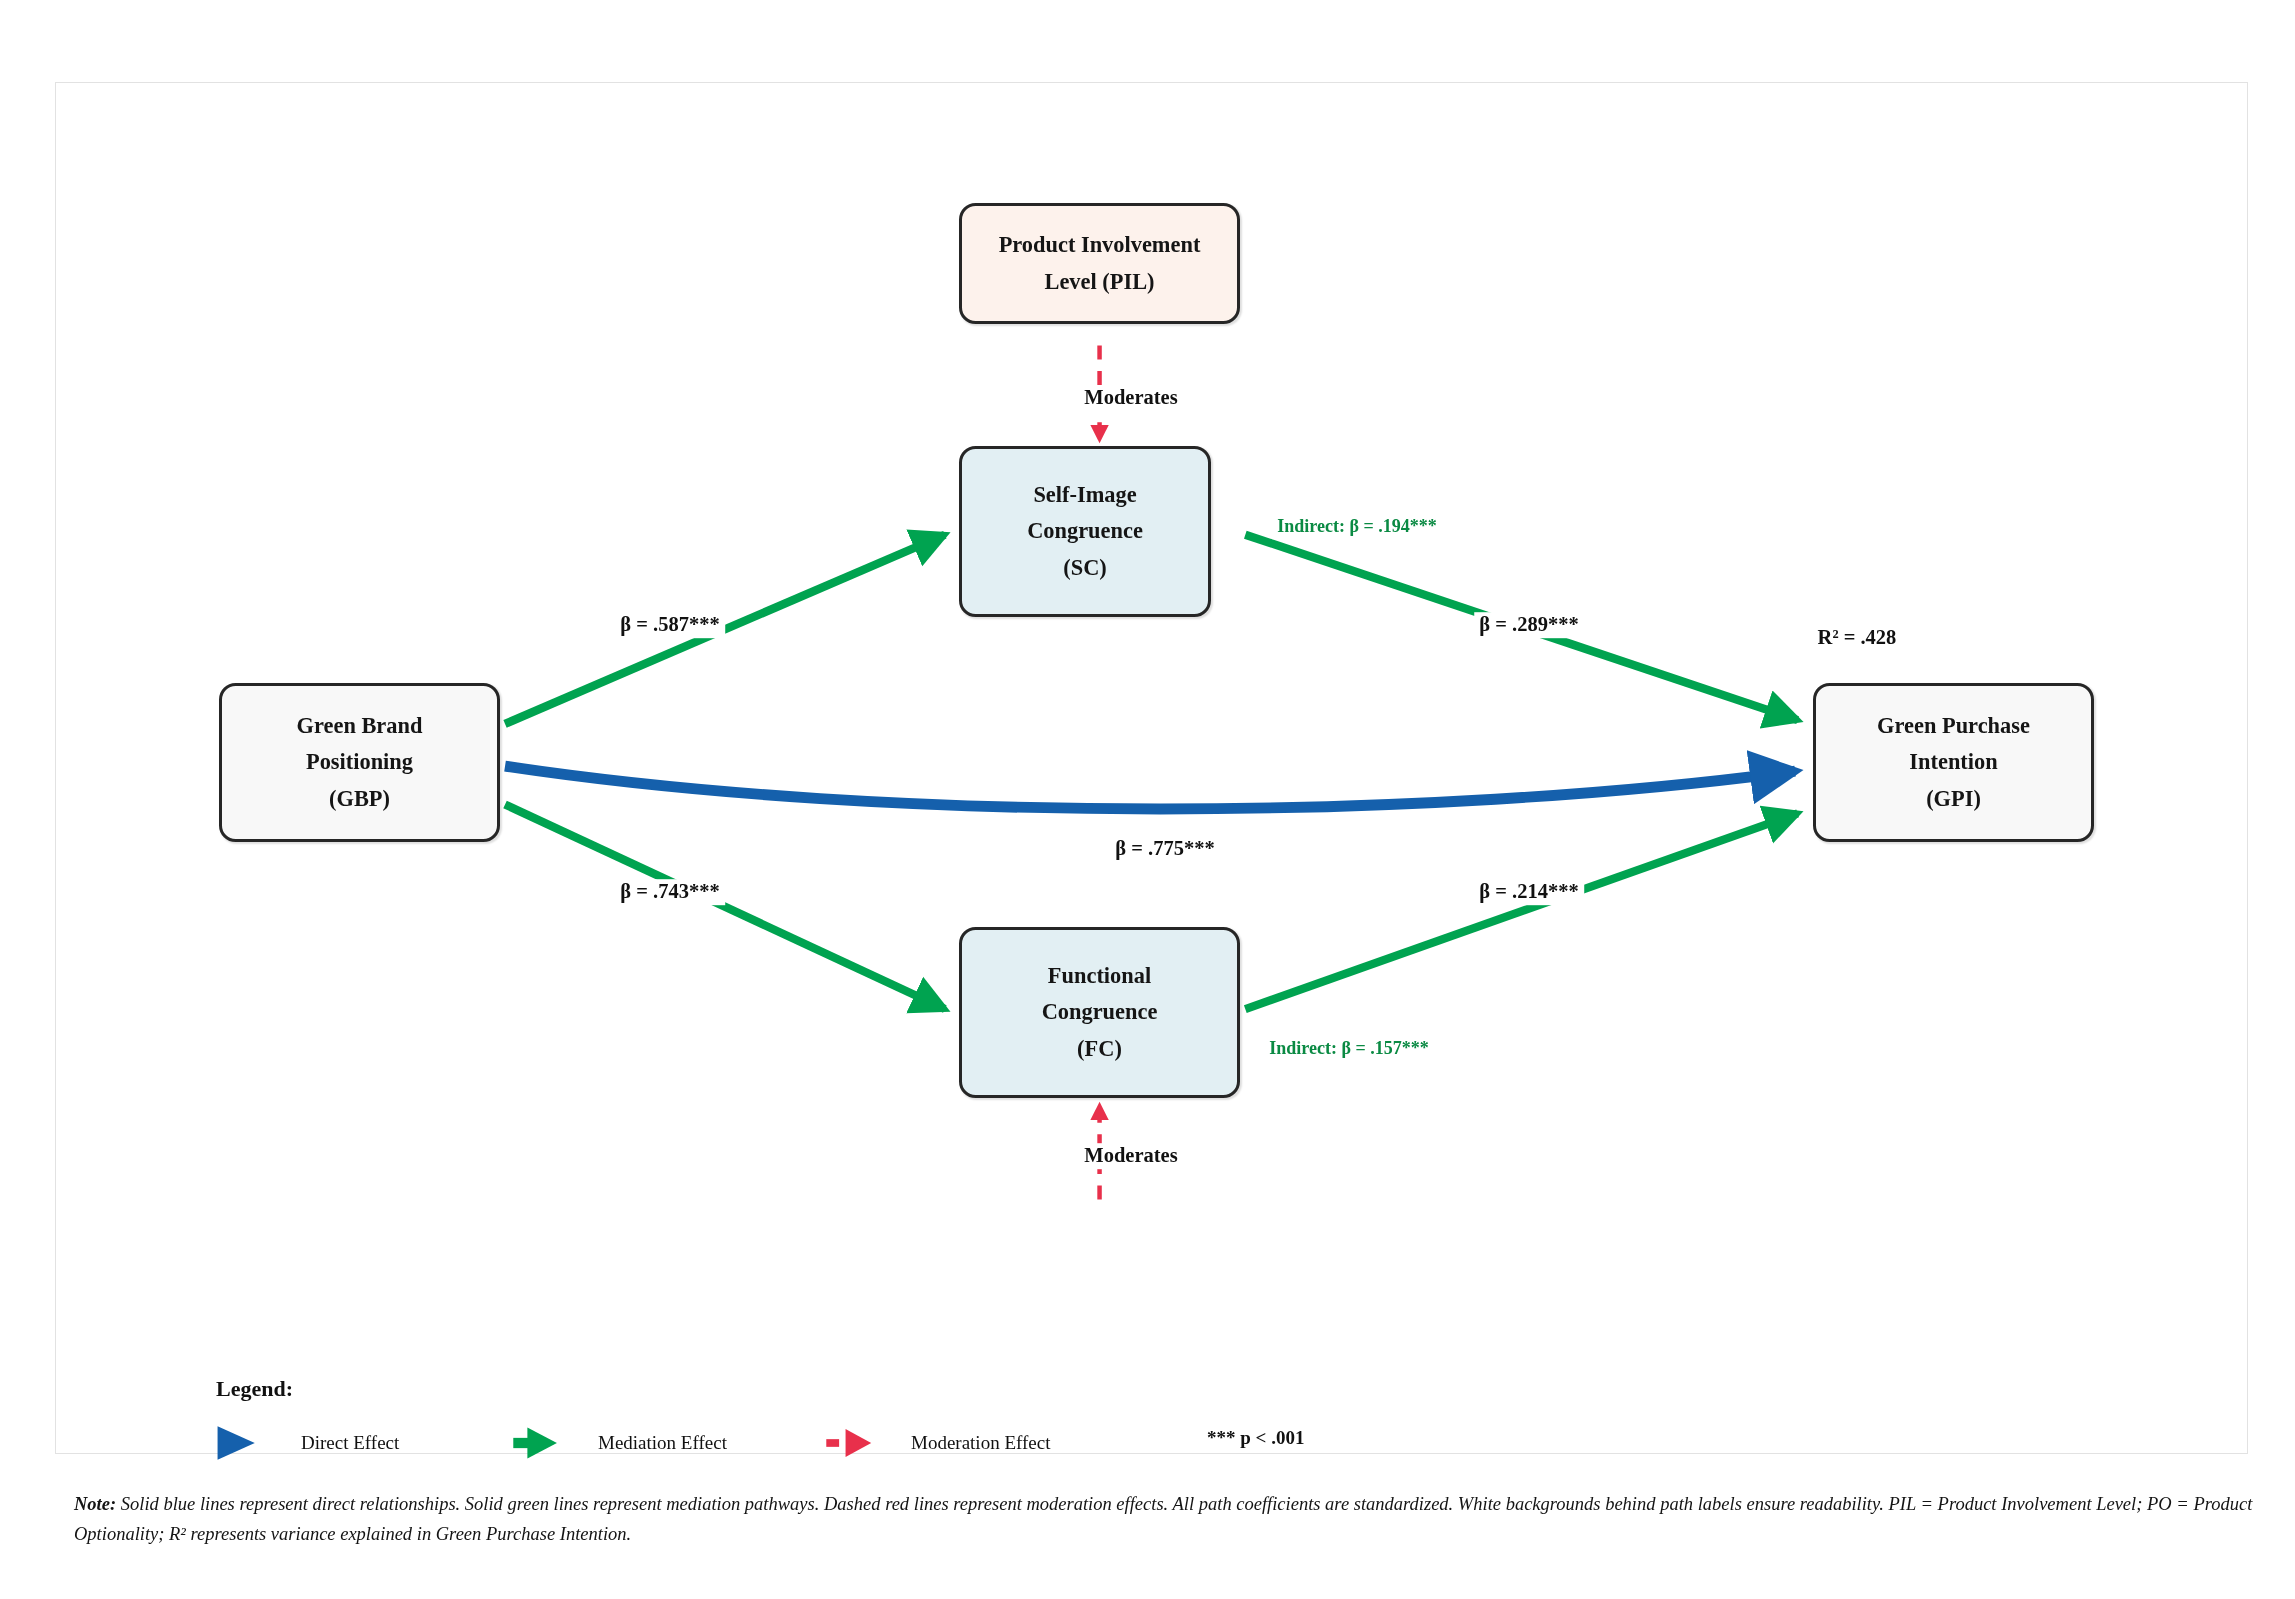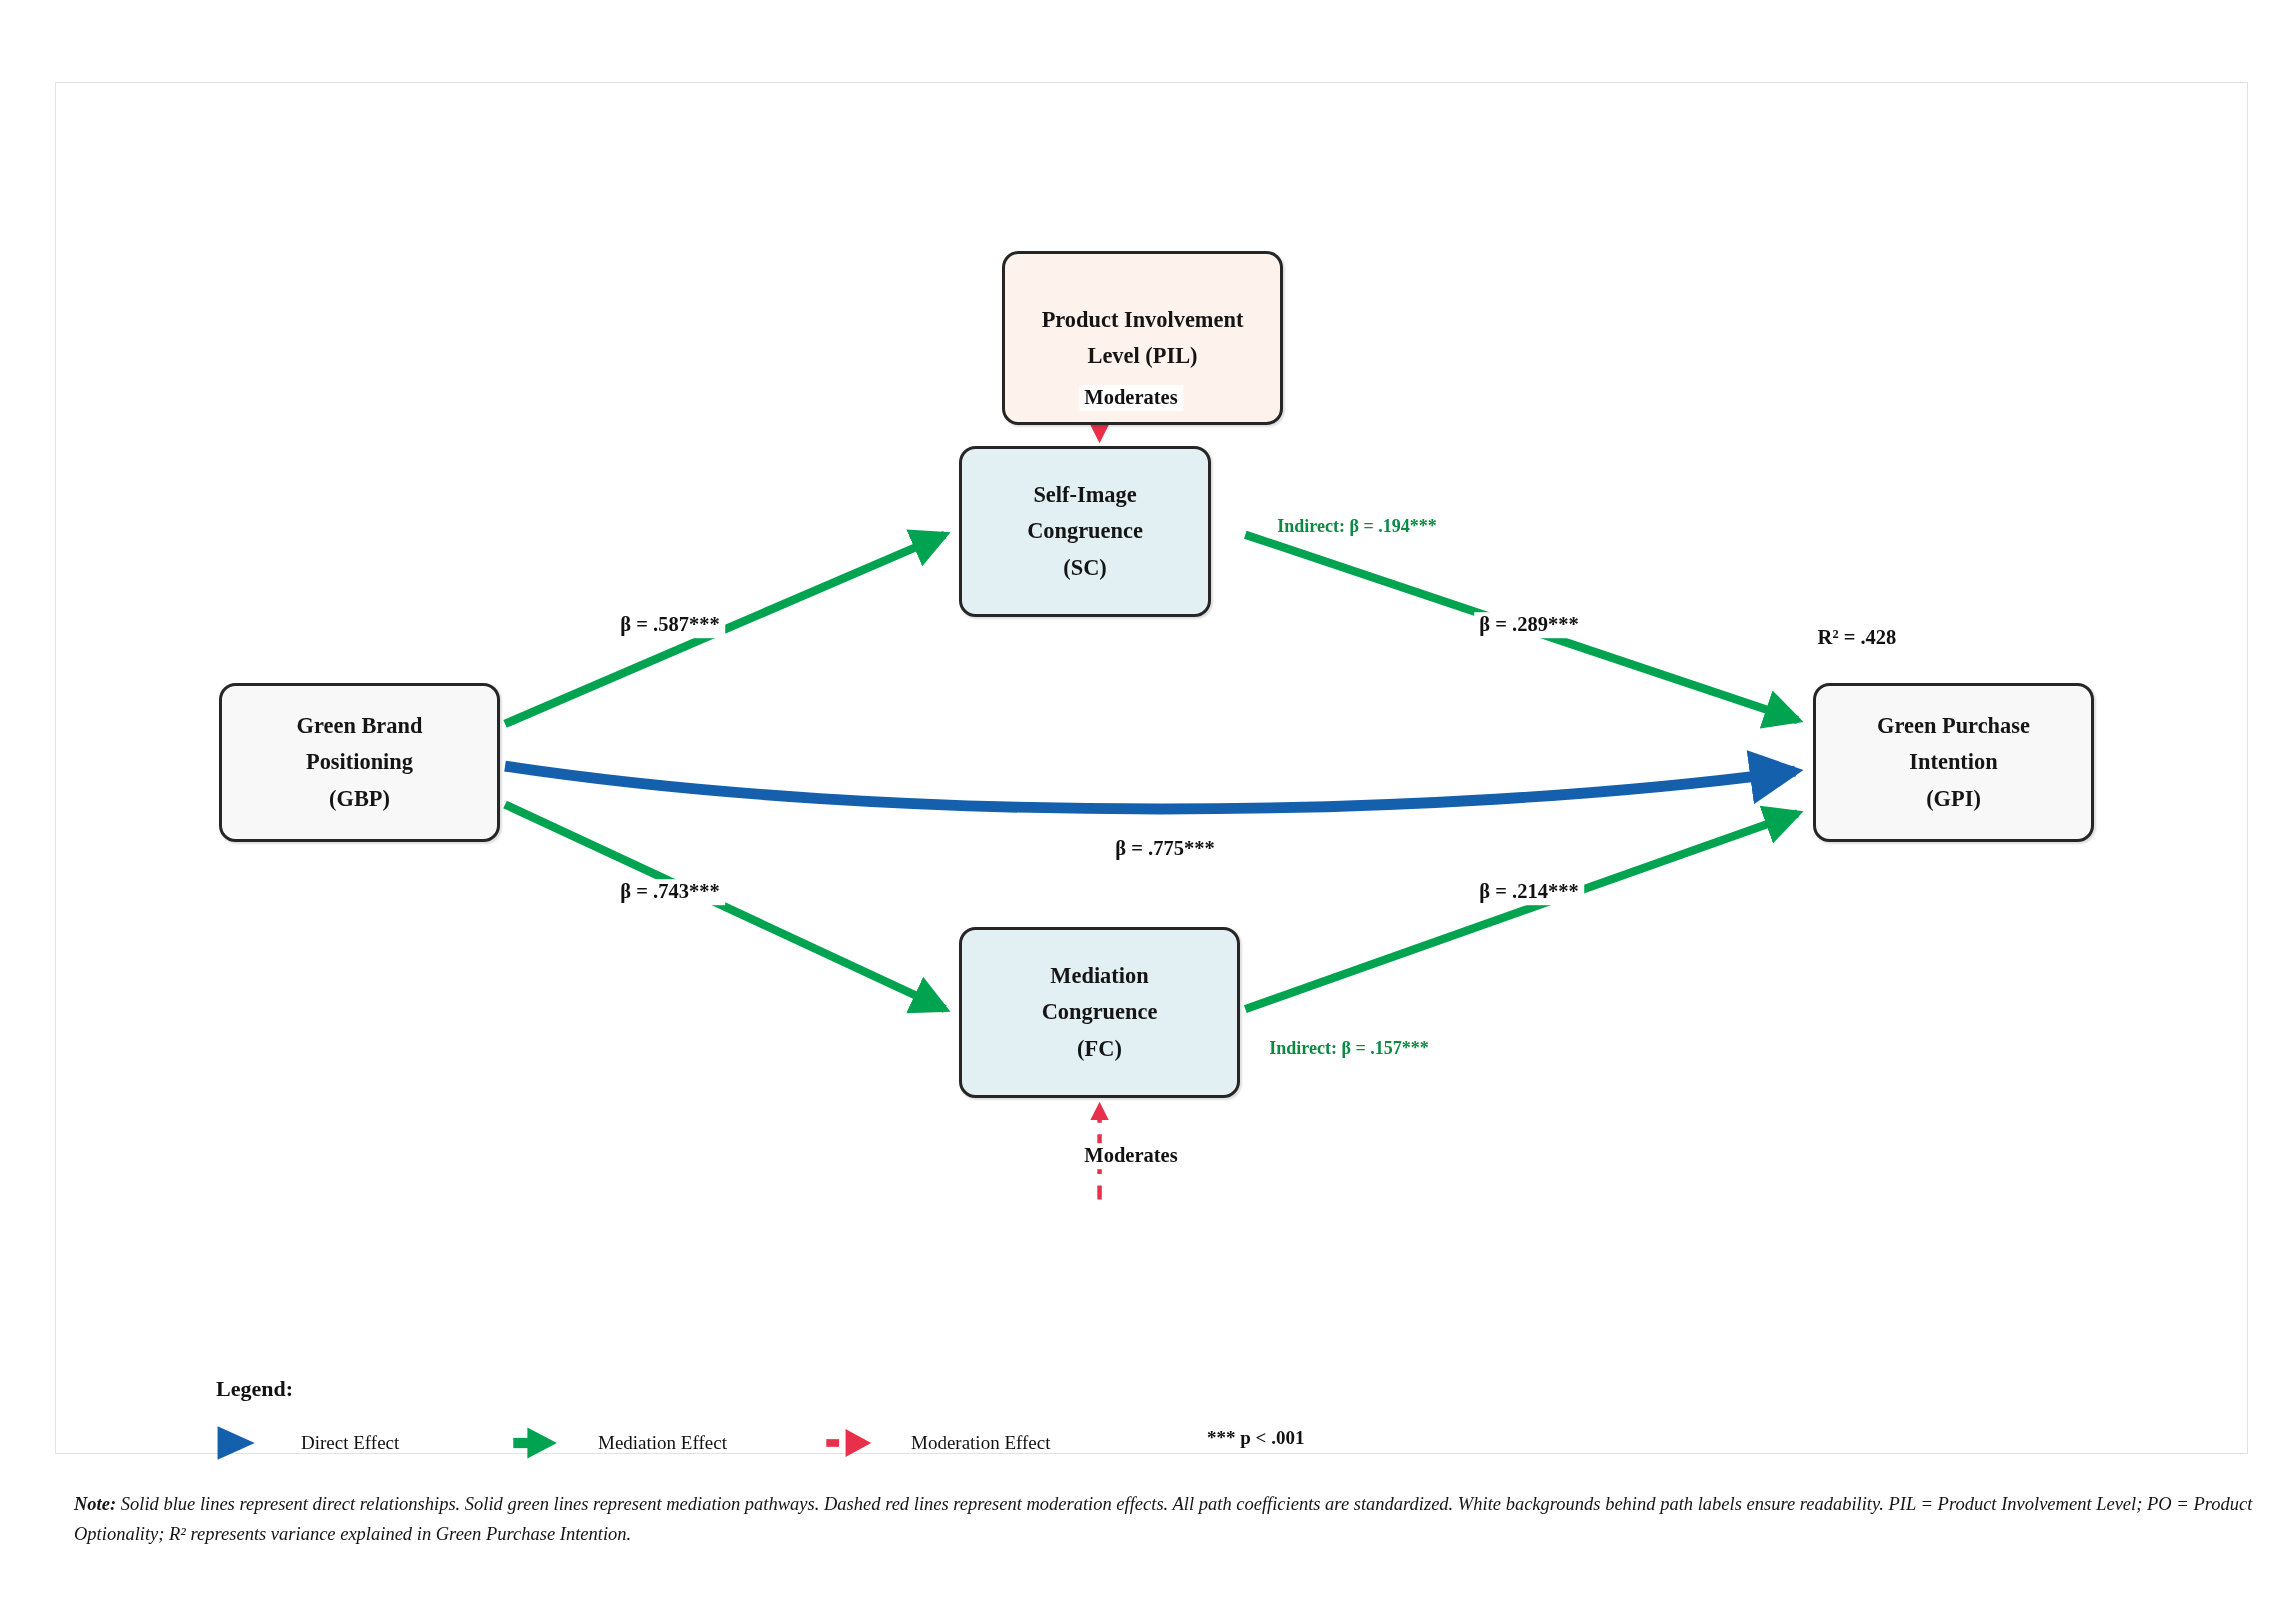--- a/index.html
+++ b/index.html
@@ -62,21 +62,21 @@
     line-height: 1.62;
     color: #151515;
     background: #ffffff;
     box-shadow: 1.3px 1.9px 1.9px rgba(0,0,0,0.13);
   }
   .node.moderator { background: #fdf2ec; }
   .node.mediator  { background: #e2eff3; }
   .node.endo      { background: #f8f8f8; }
   .node .ln { display: block; white-space: nowrap; }
 
-  #node-pil { left: 1002px; top: 203px;  width: 281px; height: 174px; margin-top: 48px; }
+  #node-pil { left: 959px; top: 203px;  width: 281px; height: 121px; }
   #node-sc  { left: 959px; top: 446px;  width: 252px; height: 171px; }
   #node-gbp { left: 219px;  top: 683px; width: 281px; height: 159px; }
   #node-gpi { left: 1813px; top: 683px; width: 281px; height: 159px; }
   #node-fc  { left: 959px; top: 927px; width: 281px; height: 171px; }
   #node-po  { left: 959px; top: 1202px; width: 281px; height: 139px; }
 
   
   .elabel {
     position: absolute;
     font-weight: bold;
@@ -206,21 +206,21 @@
     <span class="ln">(GPI)</span>
   </div>
 
   <div class="node endo" id="node-gbp">
     <span class="ln">Green Brand</span>
     <span class="ln">Positioning</span>
     <span class="ln">(GBP)</span>
   </div>
 
   <div class="node mediator" id="node-fc">
-    <span class="ln">Mediation</span>
+    <span class="ln">Functional</span>
     <span class="ln">Congruence</span>
     <span class="ln">(FC)</span>
   </div>
 
 
   <div class="elabel" id="lbl-gbp-sc">β = .587***</div>
   <div class="elabel" id="lbl-sc-gpi">β = .289***</div>
   <div class="elabel" id="lbl-gbp-fc">β = .743***</div>
   <div class="elabel" id="lbl-fc-gpi">β = .214***</div>
   <div class="elabel" id="lbl-direct">β = .775***</div>

